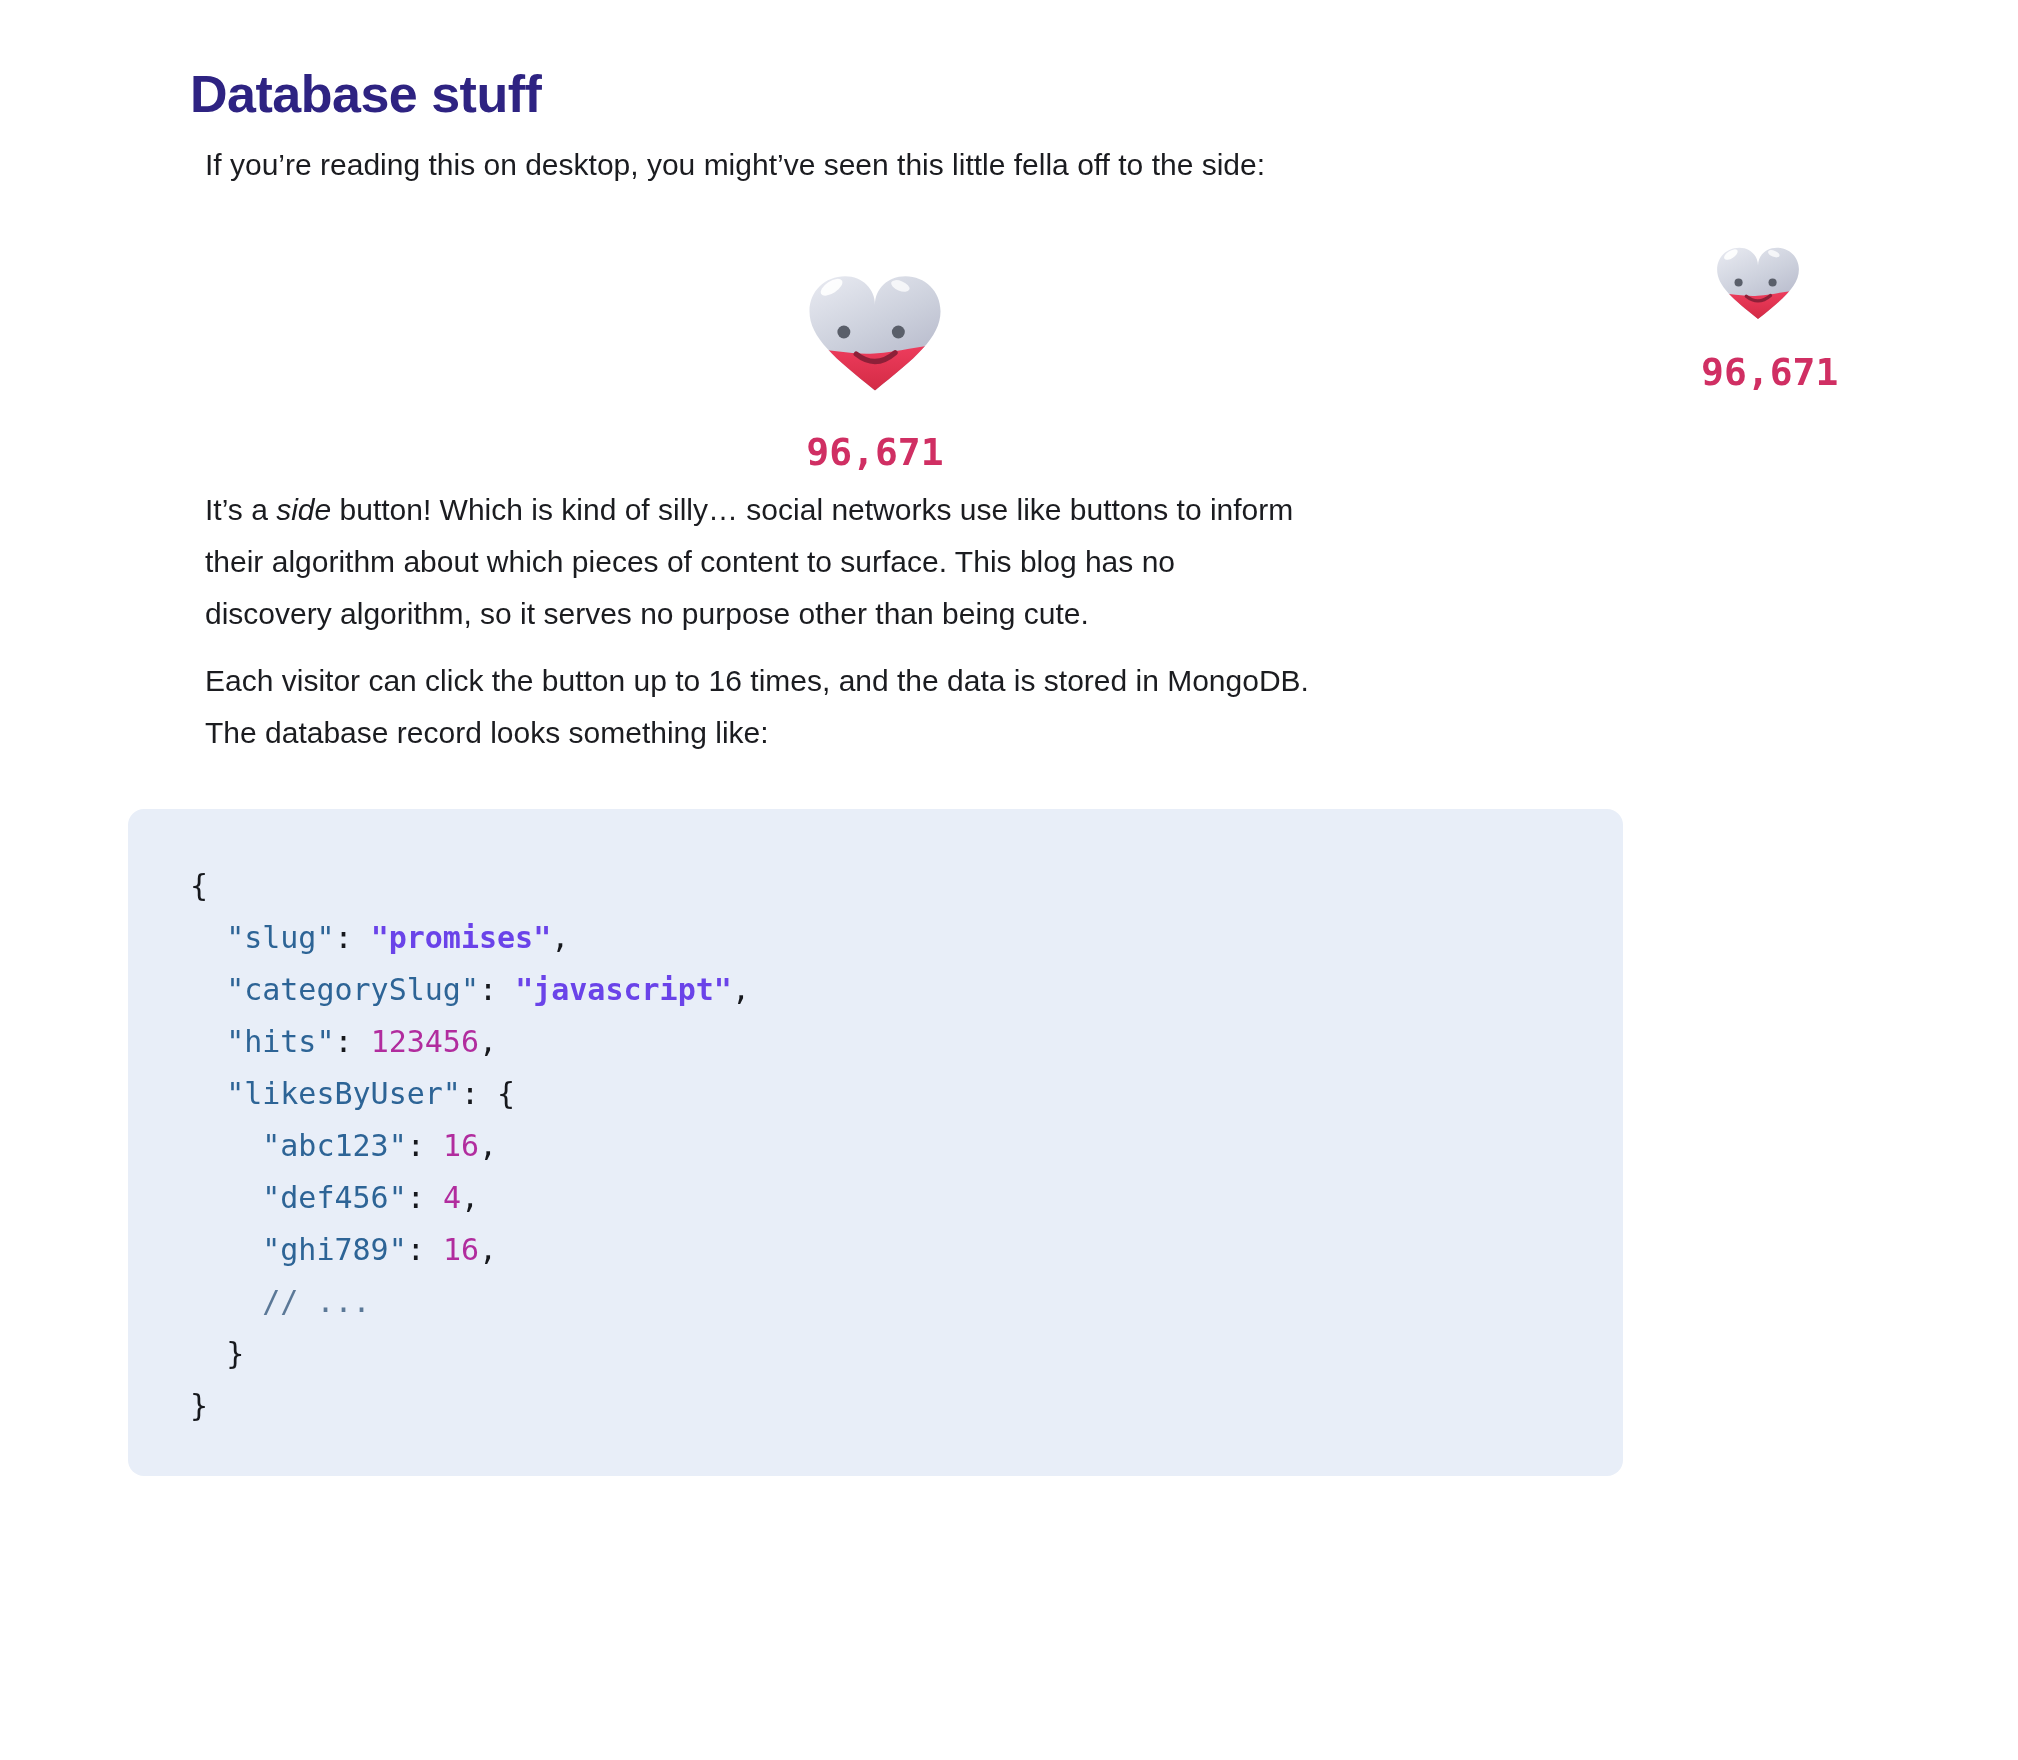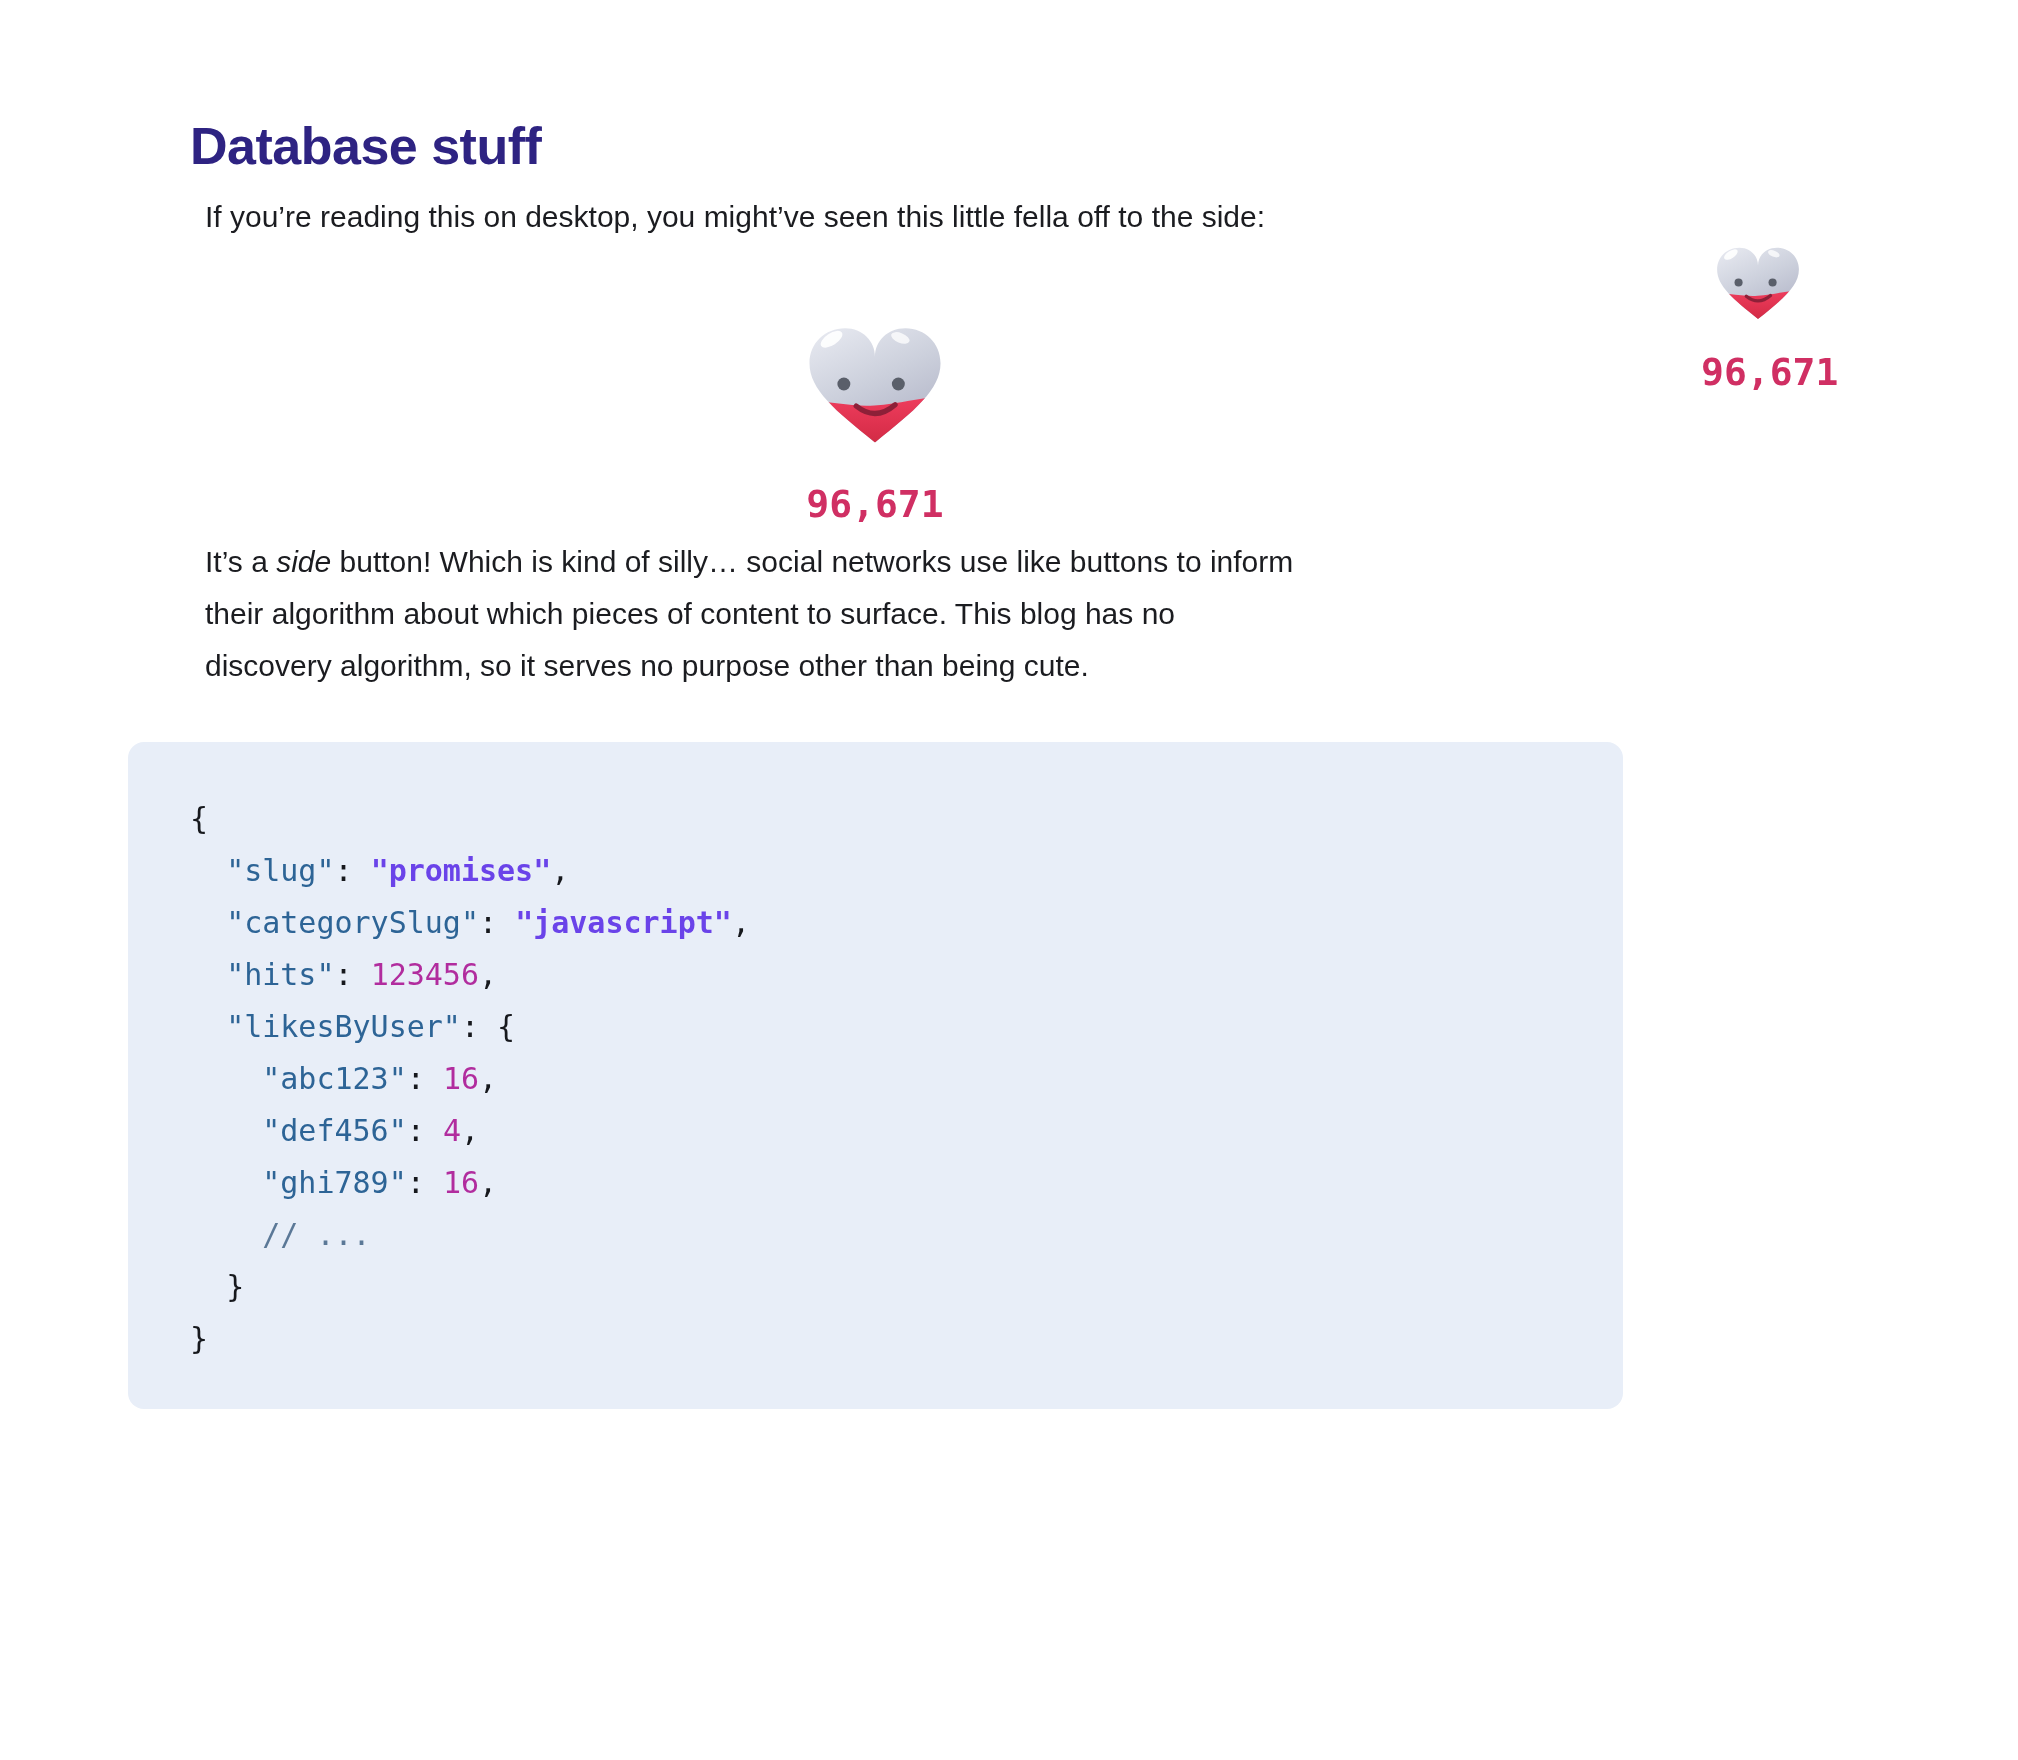--- a/index.html
+++ b/index.html
@@ -16,21 +16,21 @@
     color: var(--body-text, #1b1c20);
   }
   .defs-svg { position: absolute; width: 0; height: 0; }
 
   .content {
     margin-left: 190px;
     width: 1370px;
   }
   h1.page-heading {
     margin: 0;
-    padding-top: 116px;
+    padding-top: 64px;
     font-size: 52px;
     line-height: 60px;
     font-weight: 800;
     letter-spacing: -0.5px;
     color: var(--heading, #2e2382);
   }
   p.body-text {
     margin: 15px;
     font-size: 30px;
     line-height: 52px;
@@ -156,16 +156,18 @@
         <path d="M41,67 Q56,79 71,66" fill="none" stroke="#8d2038" stroke-width="4" stroke-linecap="round"></path>
       </svg>
     </button>
     <figcaption class="like-count">96,671</figcaption>
   </figure>
 
   <p class="body-text p-like"><span>It’s a </span><em>side</em><span> button! Which is kind of silly… social networks use like buttons to inform
 their algorithm about which pieces of content to surface. This blog has no
 discovery algorithm, so it serves no purpose other than being cute.</span></p>
 
+  <p class="body-text p-db">Each visitor can click the button up to 16 times, and the data is stored in MongoDB.
+The database record looks something like:</p>
 
   <pre class="code-block"><code id="code-lines"><div class="code-line"><span class="tok-p">{</span></div><div class="code-line"><span class="tok-w">  </span><span class="tok-k">"slug"</span><span class="tok-p">: </span><span class="tok-s">"promises"</span><span class="tok-p">,</span></div><div class="code-line"><span class="tok-w">  </span><span class="tok-k">"categorySlug"</span><span class="tok-p">: </span><span class="tok-s">"javascript"</span><span class="tok-p">,</span></div><div class="code-line"><span class="tok-w">  </span><span class="tok-k">"hits"</span><span class="tok-p">: </span><span class="tok-n">123456</span><span class="tok-p">,</span></div><div class="code-line"><span class="tok-w">  </span><span class="tok-k">"likesByUser"</span><span class="tok-p">: {</span></div><div class="code-line"><span class="tok-w">    </span><span class="tok-k">"abc123"</span><span class="tok-p">: </span><span class="tok-n">16</span><span class="tok-p">,</span></div><div class="code-line"><span class="tok-w">    </span><span class="tok-k">"def456"</span><span class="tok-p">: </span><span class="tok-n">4</span><span class="tok-p">,</span></div><div class="code-line"><span class="tok-w">    </span><span class="tok-k">"ghi789"</span><span class="tok-p">: </span><span class="tok-n">16</span><span class="tok-p">,</span></div><div class="code-line"><span class="tok-w">    </span><span class="tok-c">// ...</span></div><div class="code-line"><span class="tok-w">  </span><span class="tok-p">}</span></div><div class="code-line"><span class="tok-p">}</span></div></code></pre>
 
 </main>
 
 </body></html>

